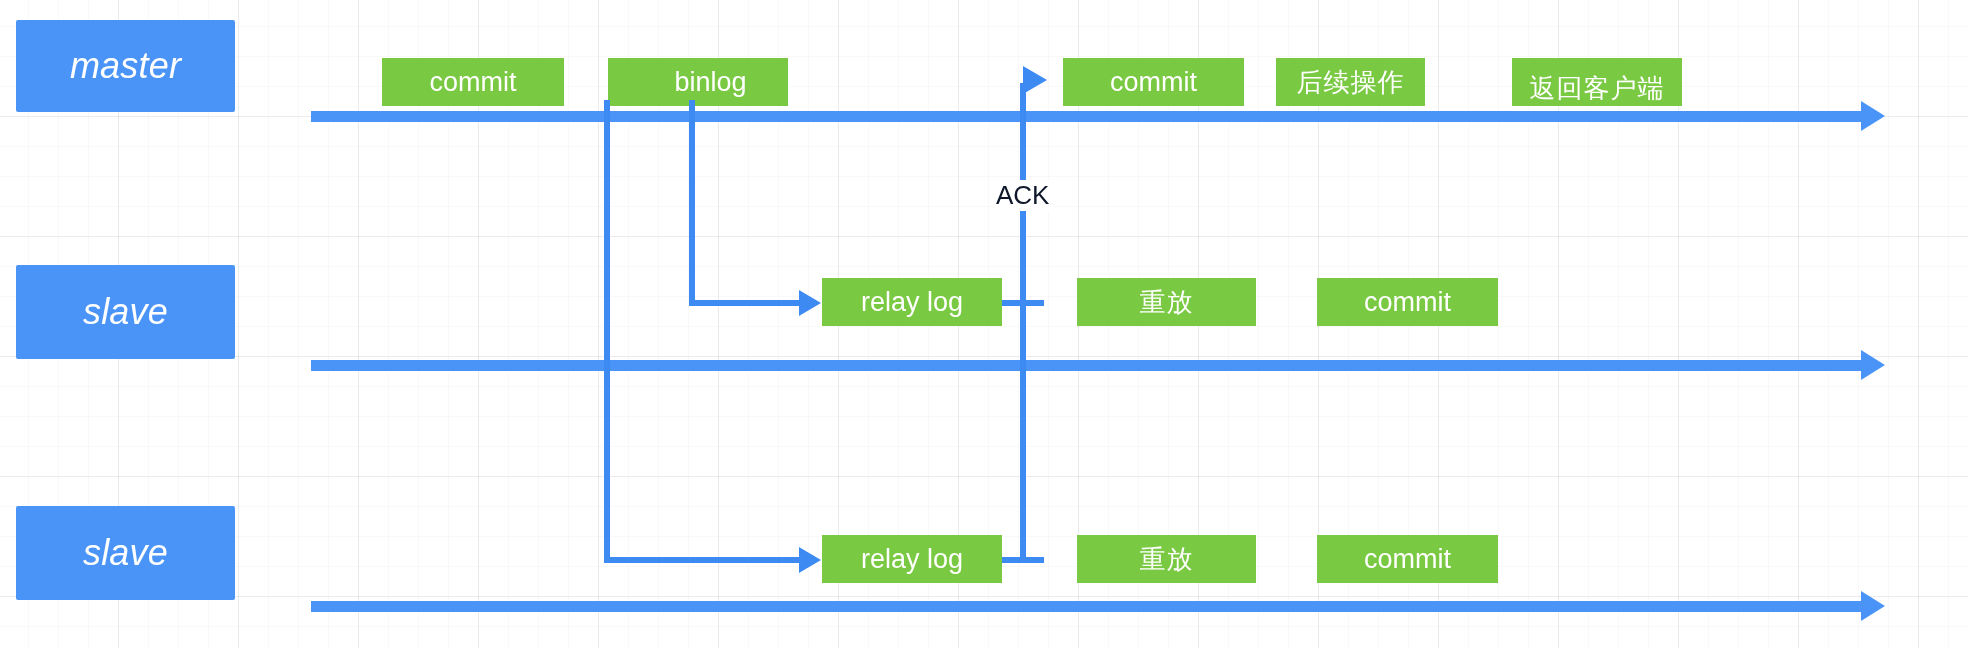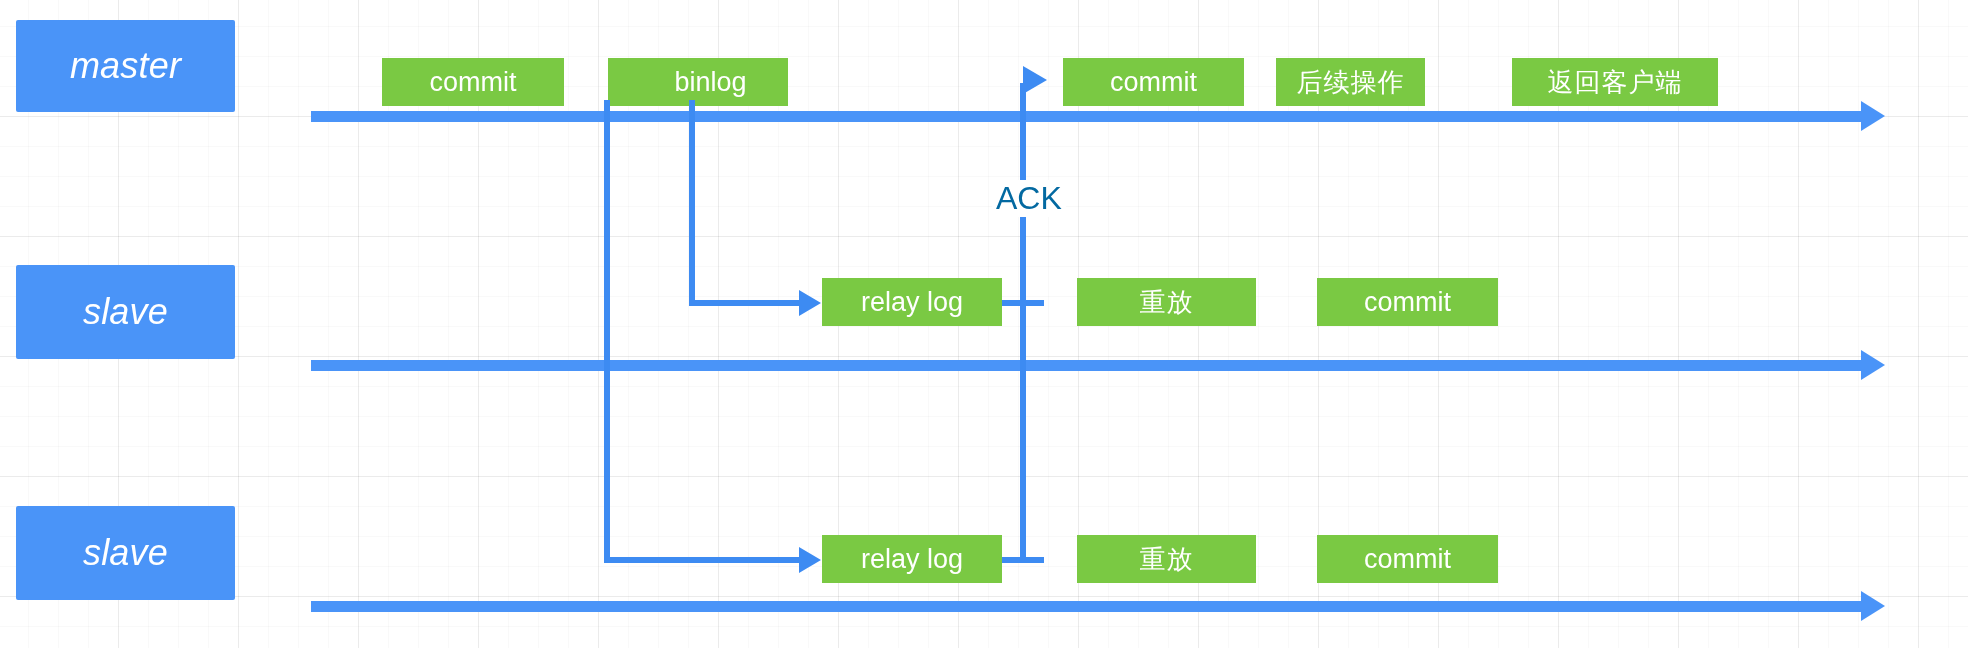--- a/index.html
+++ b/index.html
@@ -71,22 +71,22 @@
     position:absolute;
     width:0;height:0;
     border-top:14px solid transparent;
     border-bottom:14px solid transparent;
     border-left:24px solid #3d8bf2;
   }
 
   
   .free-label{
     position:absolute;
-    color:#0369a1;
-    font-size:32px;
+    color:#0f172a;
+    font-size:26px;
     background:#ffffff;
     padding:0 4px;
     white-space:nowrap;
   }
 </style>
 </head>
 <body>
 
 <div id="canvas">
 
@@ -101,21 +101,21 @@
   </div>
   <div class="act-box" style="left:608px;top:58px;width:180px;height:48px;padding-left:25px;">
     <span>binlog</span>
   </div>
   <div class="act-box" style="left:1063px;top:58px;width:181px;height:48px;">
     <span>commit</span>
   </div>
   <div class="act-box cjk" style="left:1276px;top:58px;width:149px;height:48px;">
     <span>后续操作</span>
   </div>
-  <div class="act-box cjk" style="left:1512px;top:58px;width:206px;height:48px;">
+  <div class="act-box cjk" style="left:1512px;top:58px;width:170px;height:48px;align-items:flex-end;">
     <span>返回客户端</span>
   </div>
 
   <div class="role-box" style="left:16px;top:265px;width:219px;height:94px;">
     <span>slave</span>
   </div>
   <div class="lifeline" style="left:311px;top:360px;width:1551px;"></div>
   <div class="lifeline-head" style="left:1861px;top:350px;"></div>
 
   <div class="act-box" style="left:822px;top:278px;width:180px;height:48px;">

